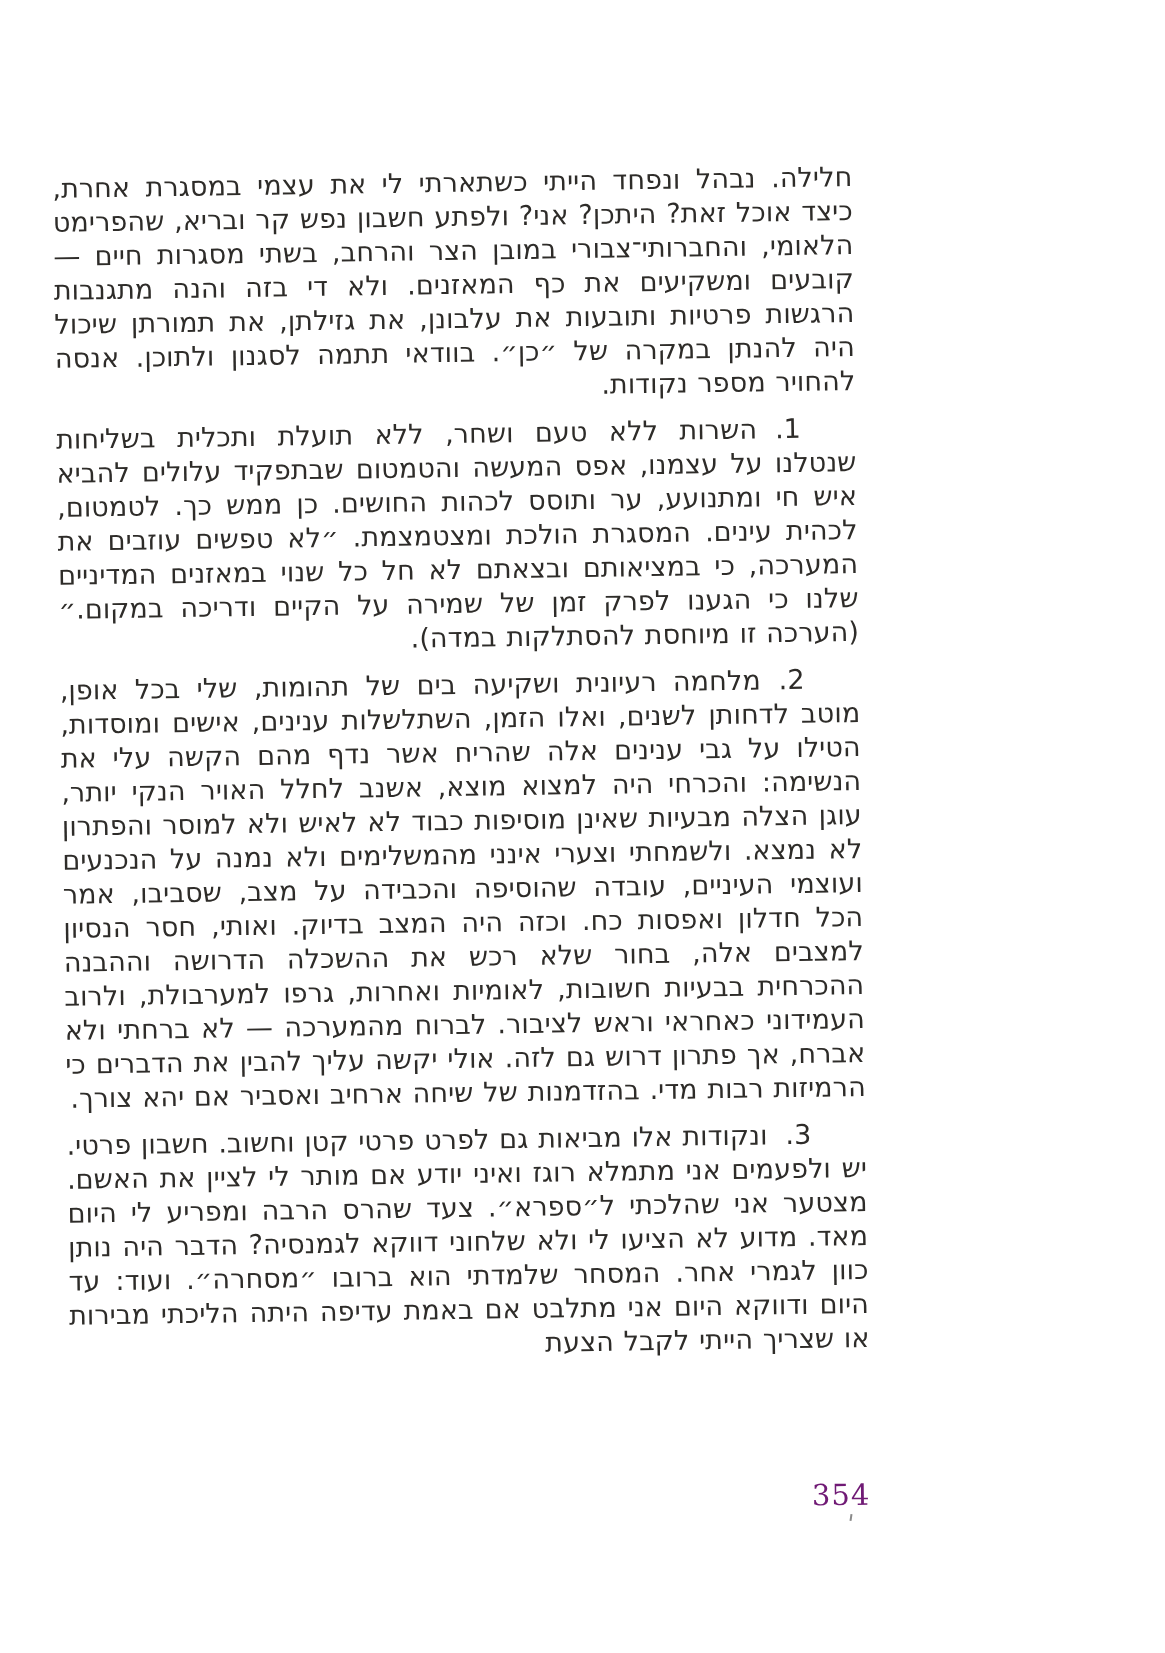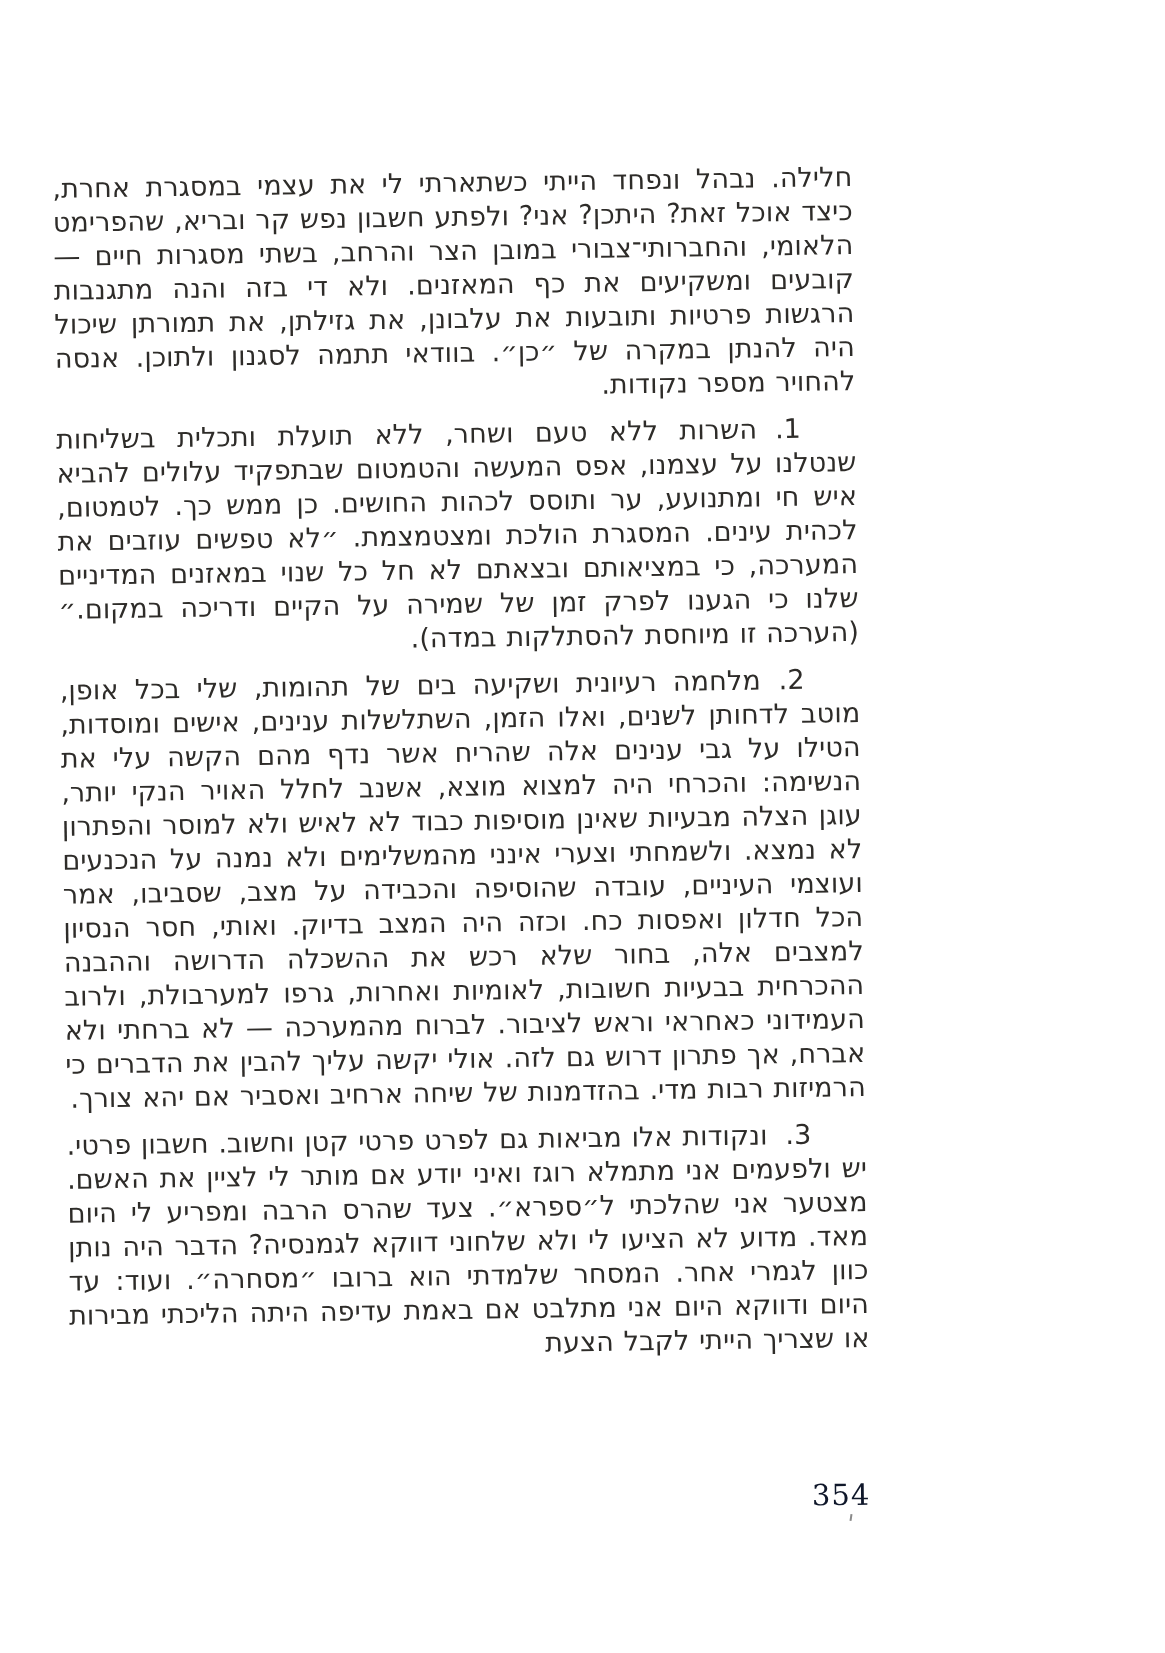--- a/index.html
+++ b/index.html
@@ -55,21 +55,21 @@
   .pnum {
     margin-left: 18px; 
     white-space: nowrap;
   }
   .page-number {
     position: absolute;
     left: 812px;
     top: 1478px;
     font-family: "DejaVu Serif", serif;
     font-size: 29px;
-    color: #0f172a;
+    color: #701a75;
     letter-spacing: 1px;
     transform: rotate(-0.6deg);
     text-align: center;
   }
   .scan-speck {
     position: absolute;
     left: 850px;
     top: 1514px;
     width: 2px;
     height: 7px;

